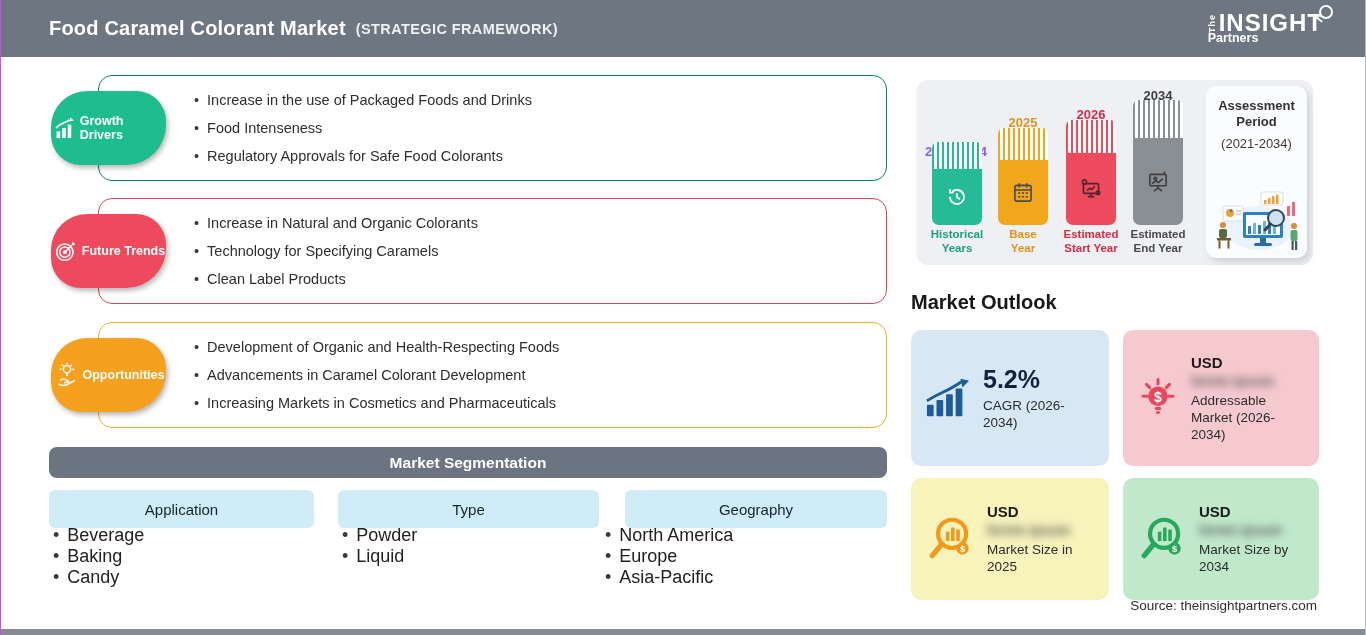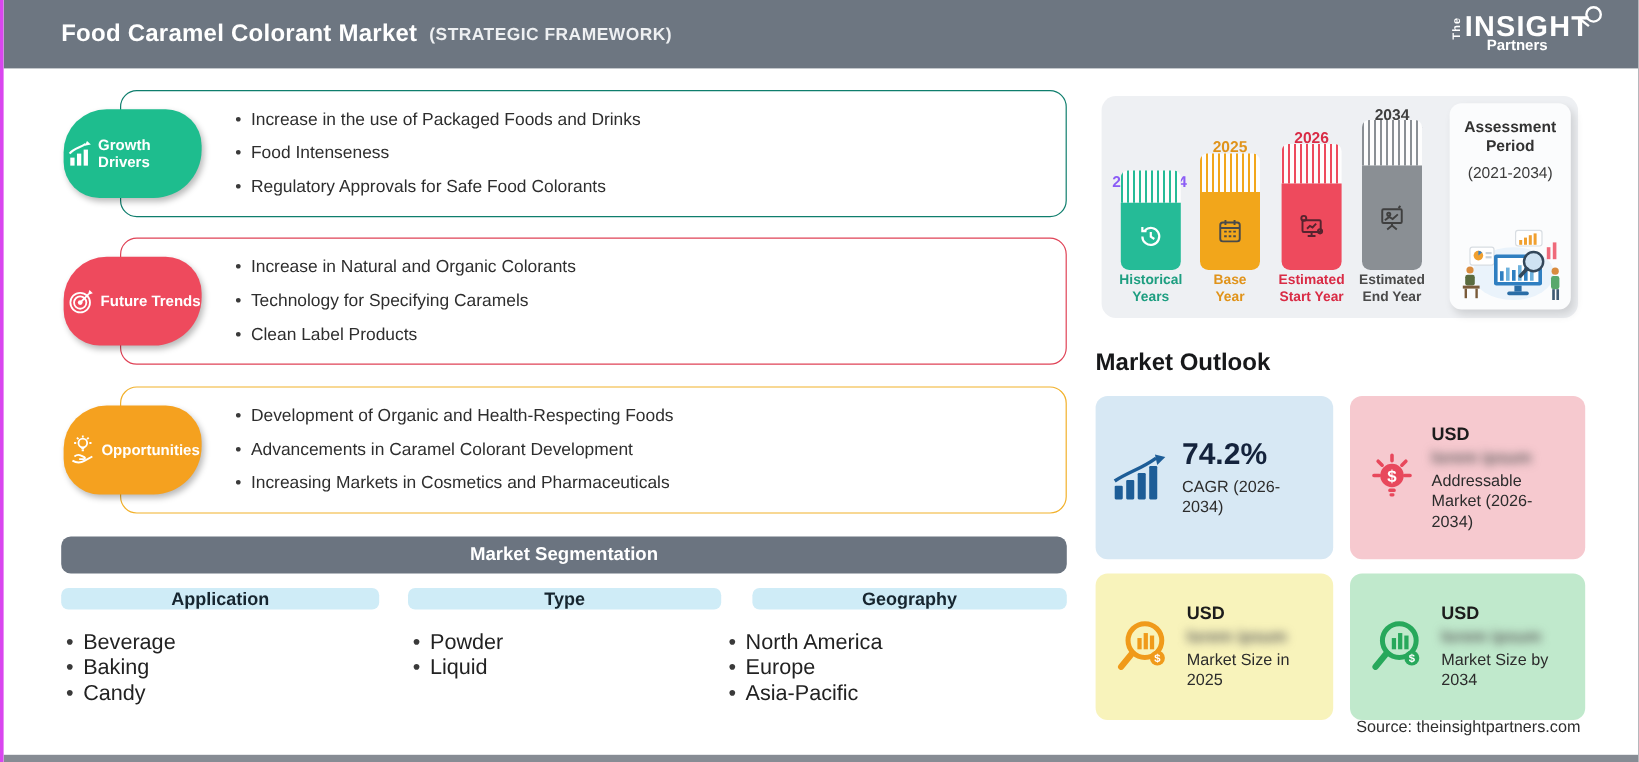--- a/index.html
+++ b/index.html
@@ -1,19 +1,19 @@
 <!DOCTYPE html>
 <html><head>
 <meta charset="utf-8">
 <style>
   * { margin:0; padding:0; box-sizing:border-box; }
   html,body { background:#ffffff; font-family:"Liberation Sans", sans-serif; }
   #page {
     position:relative; width:1366px; height:635px; background:#ffffff;
-    overflow:hidden; border-left:3px solid #d946ef; border-right:1px solid #b5b8bc;
+    overflow:hidden; border-left:1px solid #d946ef; border-right:1px solid #b5b8bc;
   }
   
   .header {
     position:absolute; left:0; top:0; width:1366px; height:57px;
     background:#6d7681; display:flex; align-items:center; padding:0 30px 0 48px;
   }
   .hdr-title { color:#ffffff; font-size:20px; font-weight:bold; letter-spacing:.2px; }
   .hdr-sub   { color:#eef0f2; font-size:14.5px; font-weight:bold; margin-left:10px; letter-spacing:.4px; }
   .logo { margin-left:auto; position:relative; color:#fff; padding-right:14px; }
   .logo-row { display:flex; align-items:flex-end; }
@@ -23,21 +23,21 @@
   }
   .logo-insight { font-size:24px; font-weight:bold; letter-spacing:1px; line-height:.9; }
   .logo-mag {
     position:absolute; right:4px; top:-7px; width:14px; height:14px;
     border:2.2px solid #fff; border-radius:50%;
   }
   .logo-mag::after {
     content:""; position:absolute; left:-7px; top:11px; width:9px; height:2.2px;
     background:#fff; transform:rotate(38deg);
   }
-  .logo-partners { font-size:12.5px; font-weight:bold; text-align:center; margin-top:-2px; padding-right:6px; }
+  .logo-partners { font-size:12.5px; font-weight:bold; text-align:left; margin-top:-2px; padding-right:6px; }
 
   
   .fbox {
     position:absolute; left:97px; width:789px; height:106px;
     border:1.6px solid; border-radius:14px; background:#fff;
     display:flex; align-items:center;
   }
   .fbox ul { list-style:none; margin-left:95px; }
   .fbox li { font-size:14.5px; color:#2e2e2e; line-height:28px; }
   .fbox li::before, .seg-col li::before { content:"•"; color:#3a3a3a; margin-right:8px; }
@@ -56,22 +56,22 @@
   .badge-trends { top:214px; background:#ee4a5d; }
   .badge-opps   { top:338px; background:#f5a11f; }
 
   
   .seg-bar {
     position:absolute; left:48px; top:447px; width:838px; height:31px;
     background:#6b7480; border-radius:8px; color:#fff; font-size:15.5px; font-weight:bold;
     display:flex; align-items:center; justify-content:center;
   }
   .seg-head {
-    position:absolute; top:490px; height:18px; background:#cfecf7; border-radius:6px;
-    color:#16252f; font-size:15px; font-weight:bold;
+    position:absolute; top:490px; height:38px; background:#cfecf7; border-radius:6px;
+    color:#16252f; font-size:15px; font-weight:normal;
     display:flex; align-items:center; justify-content:center;
   }
   .seg-head.c1 { left:48px;  width:265px; }
   .seg-head.c2 { left:337px; width:261px; }
   .seg-head.c3 { left:624px; width:262px; }
   .seg-col { position:absolute; top:525px; list-style:none; }
   .seg-col li { font-size:18px; color:#222; line-height:21px; }
   .seg-col.c1 { left:52px; }
   .seg-col.c2 { left:341px; }
   .seg-col.c3 { left:604px; }
@@ -336,21 +336,21 @@
       <g fill="#1d5d97">
         <rect x="2" y="28" width="7" height="12" rx="1"></rect>
           <rect x="12" y="23" width="7" height="17" rx="1"></rect>
         <rect x="22" y="17" width="7" height="23" rx="1"></rect>
           <rect x="32" y="11" width="7" height="29" rx="1"></rect>
       </g>
       <path d="M2 24 C14 16 24 14 38 4" stroke="#1d5d97" stroke-width="3" fill="none"></path>
       <polygon points="37,1 46,3 39,10" fill="#1d5d97"></polygon>
     </svg>
     <div>
-      <div class="card-big">74.2%</div>
+      <div class="card-big">5.2%</div>
       <div class="card-cap">CAGR (2026-2034)</div>
     </div>
   </div>
 
   <div class="card card-pink">
     <svg width="42" height="50" viewBox="0 0 24 28">
       <circle cx="12" cy="13" r="5.6" fill="#e8485c"></circle>
       <text x="12" y="16" font-size="8" fill="#fff" text-anchor="middle" font-weight="bold">$</text>
       <rect x="10.2" y="19.2" width="3.6" height="1.7" rx=".8" fill="#e8485c"></rect>
       <rect x="10.8" y="21.5" width="2.4" height="1.5" rx=".7" fill="#e8485c"></rect>

